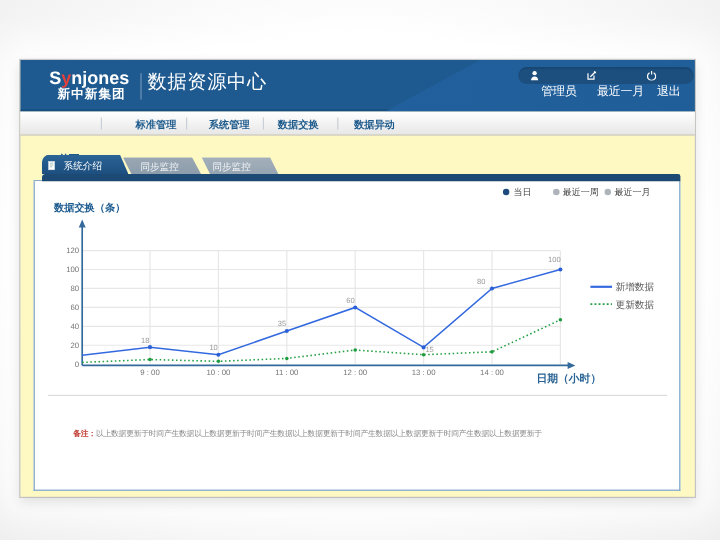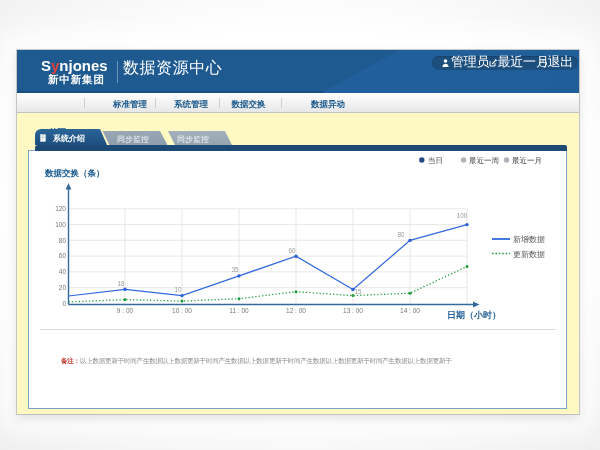--- a/index.html
+++ b/index.html
@@ -15,33 +15,33 @@
   .hdr::before{content:'';position:absolute;left:0;top:0;width:562px;height:43px;
        background:linear-gradient(100deg,#2262a0,#205e99);
        clip-path:polygon(304px 43px, 383px 0px, 562px 0px, 562px 43px);}
   .logoS{position:absolute;left:24px;top:8px;color:#fff;font-weight:bold;font-size:15px;line-height:15px;letter-spacing:0;}
   .logoS .red{color:#e2403a;}
   .logoC{position:absolute;left:31px;top:24px;color:#fff;font-weight:bold;font-size:10.5px;line-height:10.5px;letter-spacing:0.85px;}
   .hsep{position:absolute;left:100px;top:11px;width:1px;height:22px;background:rgba(255,255,255,0.35);}
   .htitle{position:absolute;left:106px;top:8px;color:#fff;font-size:16px;letter-spacing:0.55px;}
   .pill{position:absolute;left:415px;top:6px;width:146px;height:14px;border-radius:7px;
         background:#1c4e7e;box-shadow:inset 0 1px 1px rgba(0,0,0,0.18);}
-  .pill span{position:absolute;top:2px;color:#fff;font-size:13px;line-height:7.5px;white-space:nowrap;letter-spacing:-0.2px;}
+  .pill span{position:absolute;top:17px;color:#fff;font-size:10px;line-height:7.5px;white-space:nowrap;letter-spacing:-0.2px;}
   .pill svg{position:absolute;top:3px;}
   
   .nav{position:absolute;left:0;top:43px;width:562px;height:20px;
        background:linear-gradient(#ffffff,#e7e7e7);border-bottom:1px solid #c3c3c3;box-sizing:border-box;}
   .nav span{position:absolute;top:5.5px;font-size:8.5px;font-weight:bold;color:#1d5a8c;white-space:nowrap;}
   .nav .vsep{position:absolute;top:5px;width:1px;height:10px;background:#c8cfd6;}
   
   .tab-active{position:absolute;left:18px;top:79px;width:72px;height:16px;
               background:linear-gradient(#2b6496,#1d4f80);
               clip-path:polygon(0 0, 65px 0, 72px 100%, 0 100%);
               border-radius:6px 0 0 0;z-index:3;}
-  .tab-active span{position:absolute;left:18px;top:3.5px;color:#fff;font-weight:bold;font-size:8px;}
+  .tab-active span{position:absolute;left:18px;top:3.5px;color:#fff;font-weight:normal;font-size:8px;}
   .tab-i{position:absolute;top:81px;height:14px;color:#f2f5f8;font-size:8px;z-index:2;}
   .tab-i span{position:absolute;top:3px;white-space:nowrap;}
   #tab1{left:85px;width:66px;background:linear-gradient(#9aa7b4,#8d9dab);
         clip-path:polygon(0.5px 0, 58px 0, 65.5px 100%, 7.5px 100%);}
   #tab1 span{left:15px;}
   #tab2{left:150.5px;width:65px;background:linear-gradient(#a4b0bc,#95a4b1);
         clip-path:polygon(0.5px 0, 57.5px 0, 64.5px 100%, 7.5px 100%);}
   #tab2 span{left:9.5px;}
   
   .bar{position:absolute;left:18px;top:94.5px;width:532px;height:6px;background:#1c4a74;border-radius:3px 2px 0 0;z-index:2;}
@@ -75,21 +75,21 @@
           <path d="M4 0 L4 3" stroke="#fff" stroke-width="1"></path>
         </svg>
         <span style="left:115.5px">退出</span>
       </div>
     </div>
     <div class="nav">
       <span style="left:32px;margin-top:28px;">首页</span>
       <span style="left:96px;">标准管理</span>
       <span style="left:157px;font-family:Liberation Serif, serif;">系统管理</span>
       <span style="left:214.5px;">数据交换</span>
-      <span style="left:278px;margin-left:16px;">数据异动</span>
+      <span style="left:278px;">数据异动</span>
       <div class="vsep" style="left:67px"></div>
       <div class="vsep" style="left:138px"></div>
       <div class="vsep" style="left:202px"></div>
       <div class="vsep" style="left:264px"></div>
     </div>
     <div class="tab-active">
       <svg style="position:absolute;left:5px;top:4.5px" width="6" height="8" viewBox="0 0 6 8">
         <rect x="0.5" y="0.5" width="5" height="7" fill="#fff" stroke="#d6dde4" stroke-width="0.5"></rect>
         <path d="M1.5 2 H4.5 M1.5 3.5 H4.5 M1.5 5 H3.5" stroke="#8aa" stroke-width="0.6"></path>
       </svg>

